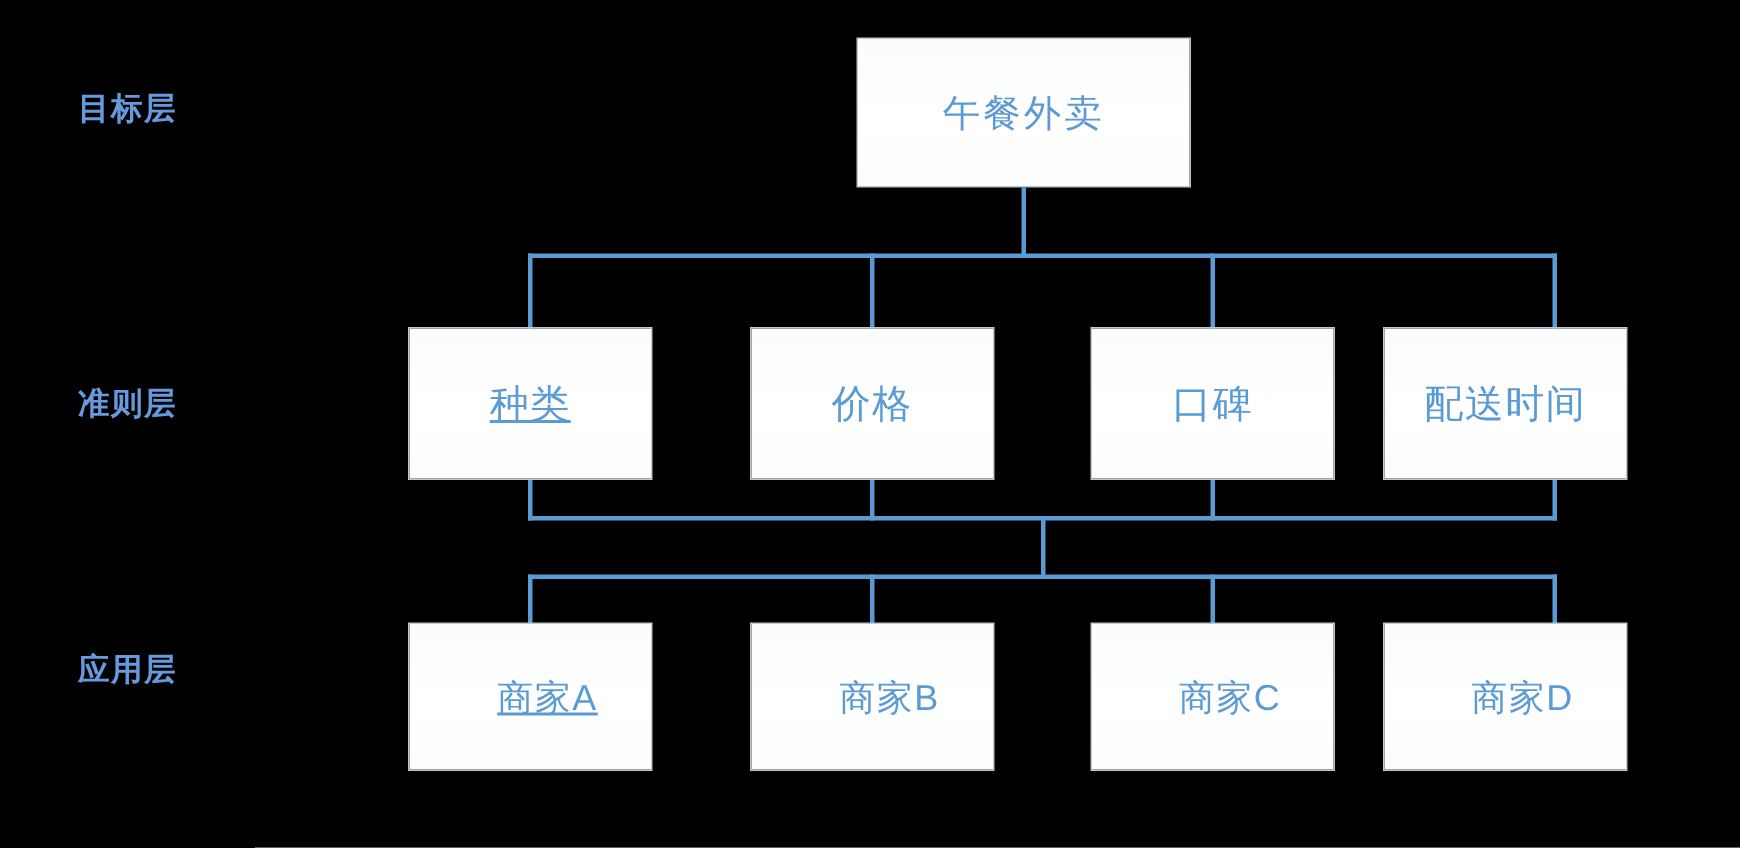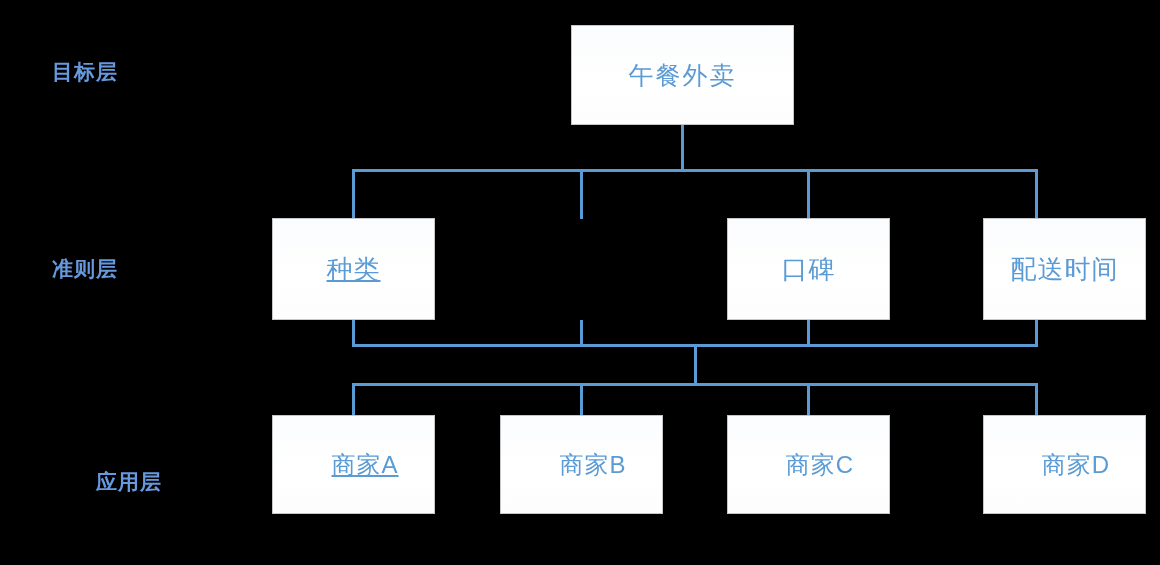--- a/index.html
+++ b/index.html
@@ -24,21 +24,21 @@
   .layer-label {
     position: absolute;
     font-size: 21px;
     font-weight: bold;
     color: #6699dd;
     letter-spacing: 1px;
     white-space: nowrap;
   }
   #label-goal     { left: 52px; top: 58px; }
   #label-criteria { left: 52px; top: 255px; text-align: right; }
-  #label-alt      { left: 52px; top: 468px; margin-left: 44px; }
+  #label-alt      { left: 52px; top: 432px; }
 
   
   .node {
     position: absolute;
     box-sizing: border-box;
     border: 1px solid #c4c6c8;
     background: linear-gradient(180deg, #fbfcfe 0%, #ffffff 55%, #fdfdfe 100%);
     display: flex;
     align-items: center;
     justify-content: center;
@@ -60,21 +60,21 @@
   .node-alt {
     top: 415px;
     width: 163px; height: 99px;
     font-size: 24px;
     letter-spacing: 1px;
     padding-left: 23px;
   }
   .col-1 { left: 272px; text-decoration: underline; }
   .col-2 { left: 500px; }
   .col-3 { left: 727px; }
-  .col-4 { left: 983px; }
+  .col-4 { left: 922px; }
 
   
   .line-h, .line-v {
     position: absolute;
     background: #5b9bd5;
   }
   .line-h { height: 3px; }
   .line-v { width: 3px; }
 </style>
 </head>
@@ -94,20 +94,23 @@
 
   <div class="line-h" style="left:352px; top:169px; width:686px;"></div>
 
   <div class="line-v" style="left:352px; top:169px; height:50px;"></div>
   <div class="line-v" style="left:580px; top:169px; height:50px;"></div>
   <div class="line-v" style="left:807px; top:169px; height:50px;"></div>
   <div class="line-v" style="left:1035px; top:169px; height:50px;"></div>
 
   <div class="node node-criteria col-1">
     <span>种类</span>
+  </div>
+  <div class="node node-criteria col-2">
+    <span>价格</span>
   </div>
   <div class="node node-criteria col-3">
     <span>口碑</span>
   </div>
   <div class="node node-criteria col-4">
     <span>配送时间</span>
   </div>
 
   <div class="line-v" style="left:352px; top:320px; height:27px;"></div>
   <div class="line-v" style="left:580px; top:320px; height:27px;"></div>

